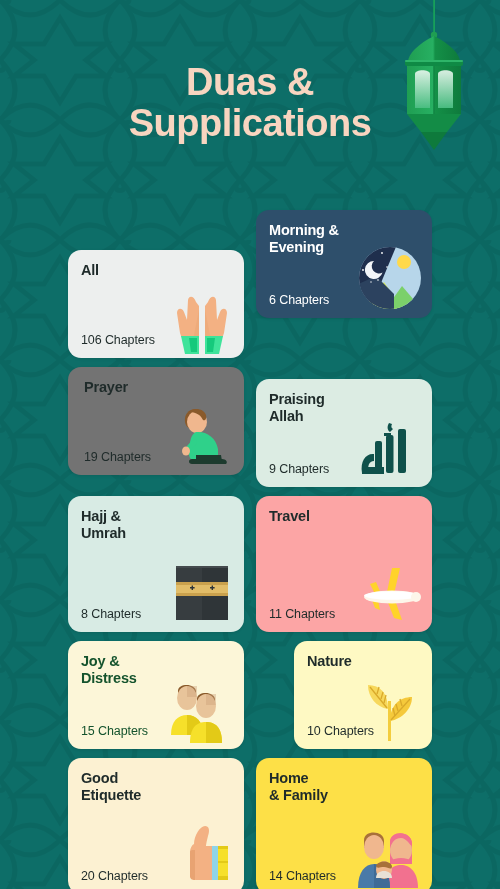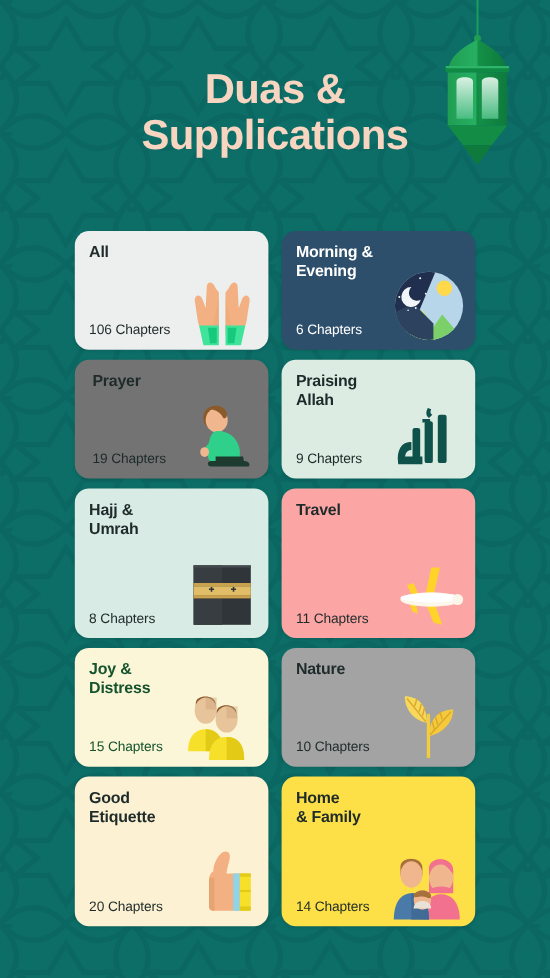--- a/index.html
+++ b/index.html
@@ -180,21 +180,21 @@
       <path d="M29 132 L55 132 L42 150 Z" fill="#0e7a3c"></path>
     </svg>
   </div>
 
   <div id="header">
     <h1 id="page-title">Duas &amp;
 Supplications</h1>
   </div>
 
   <div id="card-grid">
-      <div class="card" style="background: rgb(237, 239, 238); color: rgb(31, 43, 42);">
+      <div class="card" style="background: rgb(237, 239, 238); color: rgb(31, 43, 42); margin-top: 40px;">
         <div class="card-art">
     <svg viewBox="0 0 72 72" width="72" height="72" aria-hidden="true">
       <g transform="translate(0,4)">
         <path d="M30 16 C28 10 23 9 22 14 L21 34 L18 26 C16 21 11 22 11 27 L14 47 C16 55 22 58 29 58 L33 58 L33 20 Z" fill="#f3b183"></path>
         <path d="M42 16 C44 10 49 9 50 14 L51 34 L54 26 C56 21 61 22 61 27 L58 47 C56 55 50 58 43 58 L39 58 L39 20 Z" fill="#f3b183"></path>
         <path d="M33 24 L33 54 L27 54 Z" fill="#e8a372" opacity="0.45"></path>
         <path d="M39 24 L39 54 L45 54 Z" fill="#e8a372" opacity="0.45"></path>
         <path d="M15 50 L33 50 L33 68 L19 68 Z" fill="#3fe39a"></path>
         <path d="M39 50 L57 50 L53 68 L39 68 Z" fill="#3fe39a"></path>
         <path d="M23 52 L31 52 L31 66 L25 66 Z" fill="#16c97c"></path>
@@ -242,21 +242,21 @@
         <path d="M30 33 C40 32 50 38 52 50 L52 62 L30 62 C24 62 22 57 23 50 C24 42 25 35 30 33 Z" fill="#2fd18a"></path>
         <path d="M30 40 C25 42 21 46 19 51 C18 54 21 56 23 54 C26 49 29 46 31 45 Z" fill="#2fd18a"></path>
         <ellipse cx="20" cy="52" rx="4" ry="4.5" fill="#f0b78e"></ellipse>
         <path d="M26 60 L56 60 C60 60 62 63 60 65 L26 65 C22 65 22 60 26 60 Z" fill="#1d3b2e"></path>
         <path d="M30 56 L55 56 L56 62 L30 62 Z" fill="#1d3b2e"></path>
       </g>
     </svg></div>
         <div class="card-title">Prayer</div>
         <div class="card-sub">19 Chapters</div>
       </div>
-      <div class="card" style="background: rgb(220, 236, 227); color: rgb(31, 43, 42);">
+      <div class="card" style="background: rgb(220, 236, 227); color: rgb(31, 43, 42); margin-top: 12px;">
         <div class="card-art">
     <svg viewBox="0 0 72 72" width="72" height="72" aria-hidden="true">
       <g fill="#0f514b">
         <rect x="44" y="18" width="8" height="44" rx="2"></rect>
         <rect x="32" y="24" width="7.5" height="38" rx="2"></rect>
         <rect x="21" y="30" width="7" height="32" rx="2"></rect>
         <path d="M8 62 C6 50 12 42 20 43 L20 50 C15 50 13 55 15 62 Z"></path>
         <path d="M8 56 L30 56 L30 63 L8 63 Z"></path>
         <path d="M35 12 C33 15 33 19 36 21 L39 18 C37 17 37 15 38 13 Z"></path>
         <path d="M30 22 l7 0 l0 3 l-7 0 Z"></path>
@@ -313,21 +313,21 @@
         <ellipse cx="40" cy="33" rx="10" ry="12" fill="#e8c49a"></ellipse>
         <path d="M40 21 L50 21 L50 32 L40 32 Z" fill="#caa179" opacity="0.4"></path>
         <path d="M24 70 C24 54 31 49 40 49 C49 49 56 54 56 70 Z" fill="#f6e02a"></path>
         <path d="M40 49 C49 49 56 54 56 70 L40 70 Z" fill="#e3ca17"></path>
       </g>
     </svg></div>
         <div class="card-title">Joy &amp;
 Distress</div>
         <div class="card-sub">15 Chapters</div>
       </div>
-      <div class="card" style="background: #a3a3a3; color: rgb(31, 43, 42);">
+      <div class="card" style="background: #fef9c3; color: rgb(31, 43, 42); margin-left: 38px;">
         <div class="card-art">
     <svg viewBox="0 0 72 72" width="72" height="72" aria-hidden="true">
       <g>
         <rect x="34" y="28" width="3" height="40" fill="#f3cd3e"></rect>
         <path d="M34 36 C22 34 14 24 14 12 C26 12 34 20 34 36 Z" fill="#f7d85b"></path>
         <path d="M36 48 C48 46 58 36 58 24 C46 24 36 32 36 48 Z" fill="#f5c93b"></path>
         <g stroke="#d9a92a" stroke-width="1.3" fill="none">
           <path d="M33 35 L16 14"></path>
                 <path d="M27 26 L29 19"></path>
                 <path d="M23 21 L25 14"></path>

